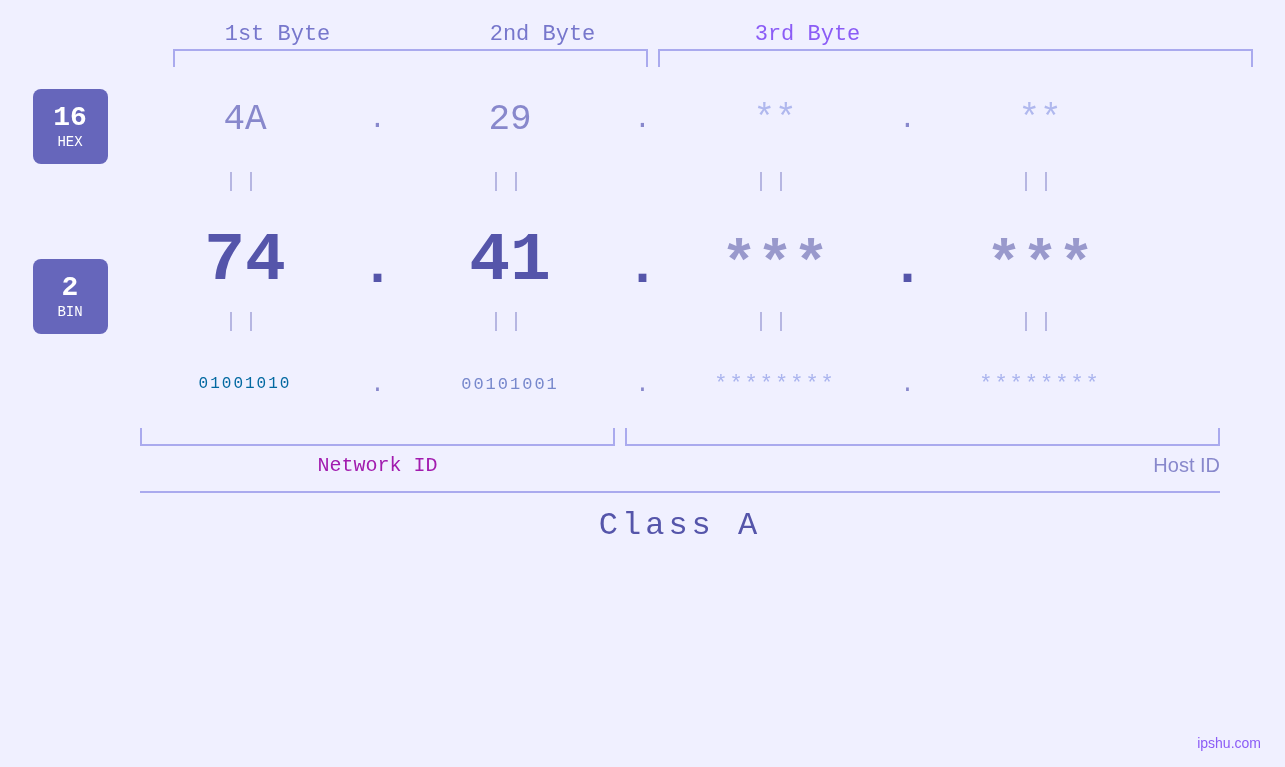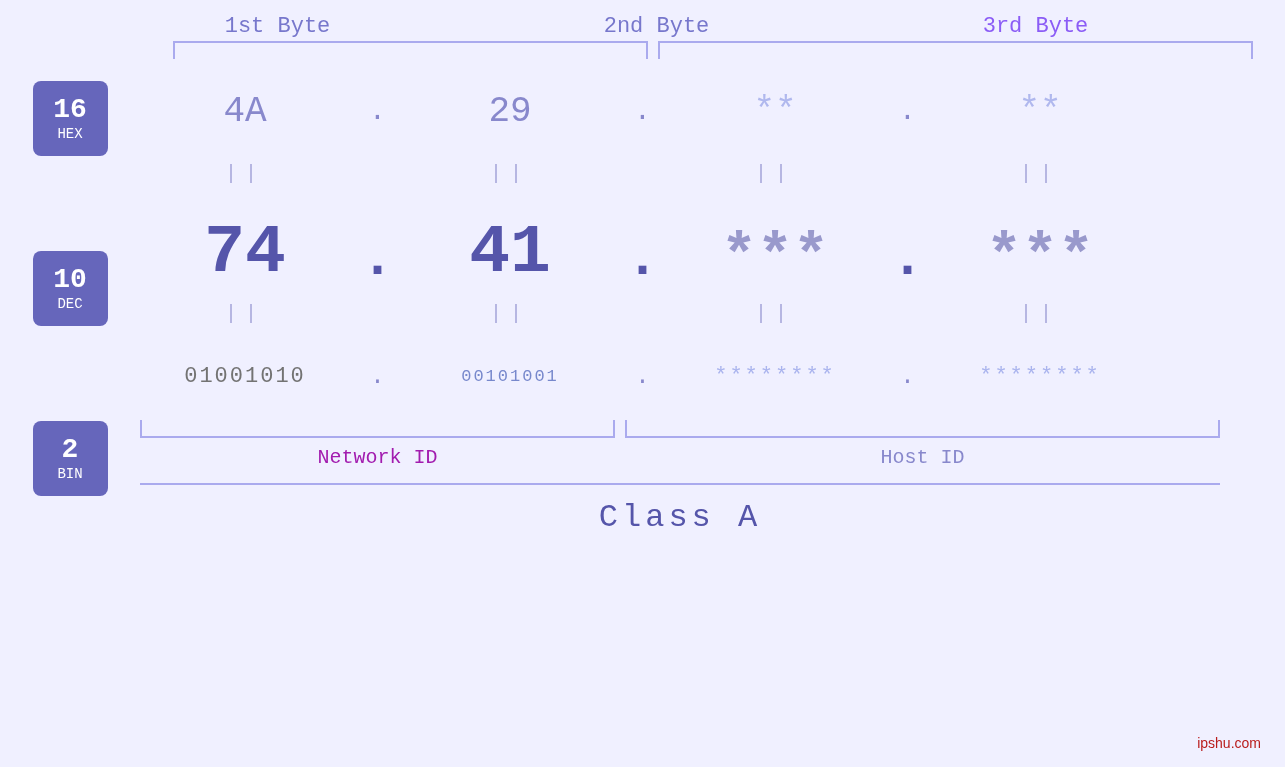--- a/index.html
+++ b/index.html
@@ -59,21 +59,21 @@
       font-size: 14px;
       font-weight: normal;
       margin-top: 2px;
     }
 
     
     .watermark {
       position: absolute;
       bottom: 16px;
       right: 24px;
-      color: #b91c1c;
+      color: #8b5cf6;
       font-size: 14px;
       font-family: Arial, sans-serif;
     }
 
     .full-layout {
       display: flex;
       flex-direction: row;
       width: 1285px;
       margin-top: 12px;
     }
@@ -123,21 +123,21 @@
 
     .eq-dot-spacer {
       width: 55px;
     }
   </style>
 </head>
 <body>
 
 <div class="container">
 
-  <div style="display:flex; flex-direction:row; width:1080px; margin-left:140px; margin-top:14px; justify-content:space-between;">
+  <div style="display:flex; flex-direction:row; width:1080px; margin-left:140px; margin-top:22px; justify-content:flex-start;">
     <div class="cell cell-w" style="font-size:22px; color:#7777cc;">1st Byte</div>
     <div class="dot-w"></div>
     <div class="cell cell-w" style="font-size:22px; color:#7777cc;">2nd Byte</div>
     <div class="dot-w"></div>
     <div class="cell cell-w" style="font-size:22px; color:#8b5cf6;">3rd Byte</div>
     <div class="dot-w"></div>
   </div>
 
   <div style="display:flex; flex-direction:row; width:1080px; margin-left:140px; margin-top:2px;">
 
@@ -147,24 +147,20 @@
 
     <div style="width:595px; height:18px; border-top:2px solid #aaaaee; border-left:2px solid #aaaaee; border-right:2px solid #aaaaee;"></div>
   </div>
 
   <div class="full-layout">
 
     <div class="badges-col">
       <div class="badge">
         <span class="badge-number">16</span>
         <span class="badge-label">HEX</span>
-      </div>
-      <div class="badge">
-        <span class="badge-number">10</span>
-        <span class="badge-label">DEC</span>
       </div>
       <div class="badge">
         <span class="badge-number">2</span>
         <span class="badge-label">BIN</span>
       </div>
     </div>
 
     <div class="all-rows">
 
       <div class="bytes-row" style="height:80px; align-items:center;">
@@ -201,39 +197,39 @@
         <div class="eq-cell">||</div>
         <div class="eq-dot-spacer"></div>
         <div class="eq-cell">||</div>
         <div class="eq-dot-spacer"></div>
         <div class="eq-cell">||</div>
         <div class="eq-dot-spacer"></div>
         <div class="eq-cell">||</div>
       </div>
 
       <div class="bytes-row" style="height:80px; align-items:center;">
-        <div class="cell cell-w" style="font-size:22px; color:#737373; letter-spacing:2px;">01001010</div>
+        <div class="cell cell-w" style="font-size:16px; color:#0369a1; letter-spacing:2px;">01001010</div>
         <div class="dot-w" style="font-size:24px; color:#8888cc; text-align:center;">.</div>
         <div class="cell cell-w" style="font-size:17px; color:#7788cc; letter-spacing:2px;">00101001</div>
         <div class="dot-w" style="font-size:24px; color:#8888cc; text-align:center;">.</div>
         <div class="cell cell-w" style="font-size:22px; color:#aab4ee; letter-spacing:2px;">********</div>
         <div class="dot-w" style="font-size:24px; color:#8888cc; text-align:center;">.</div>
         <div class="cell cell-w" style="font-size:22px; color:#aab4ee; letter-spacing:2px;">********</div>
       </div>
 
       <div style="display:flex; flex-direction:row; width:1080px; margin-top:4px;">
         <div style="width:475px; height:18px; border-bottom:2px solid #aaaaee; border-left:2px solid #aaaaee; border-right:2px solid #aaaaee;"></div>
         <div style="width:10px;"></div>
         <div style="width:595px; height:18px; border-bottom:2px solid #aaaaee; border-left:2px solid #aaaaee; border-right:2px solid #aaaaee;"></div>
       </div>
 
       <div style="display:flex; flex-direction:row; width:1080px; margin-top:8px;">
         <div style="width:475px; text-align:center; color:#a21caf; font-size:20px; font-family:'Courier New',Courier,monospace;">Network ID</div>
         <div style="width:10px;"></div>
-        <div style="width:595px; text-align:center; color:#8888cc; font-size:20px; font-family:Liberation Mono, monospace;">Host ID</div>
+        <div style="width:595px; text-align:right; color:#8888cc; font-size:20px; font-family:Liberation Sans, sans-serif;">Host ID</div>
       </div>
 
       <div style="display:flex; flex-direction:column; align-items:center; width:1080px; margin-top:14px;">
         <div style="width:100%; height:1px; border-bottom:2px solid #aaaaee;"></div>
         <div style="margin-top:14px; font-size:32px; color:#5555aa; font-family:'Courier New',Courier,monospace; letter-spacing:4px;">Class A</div>
       </div>
 
     </div>
   </div>
 

